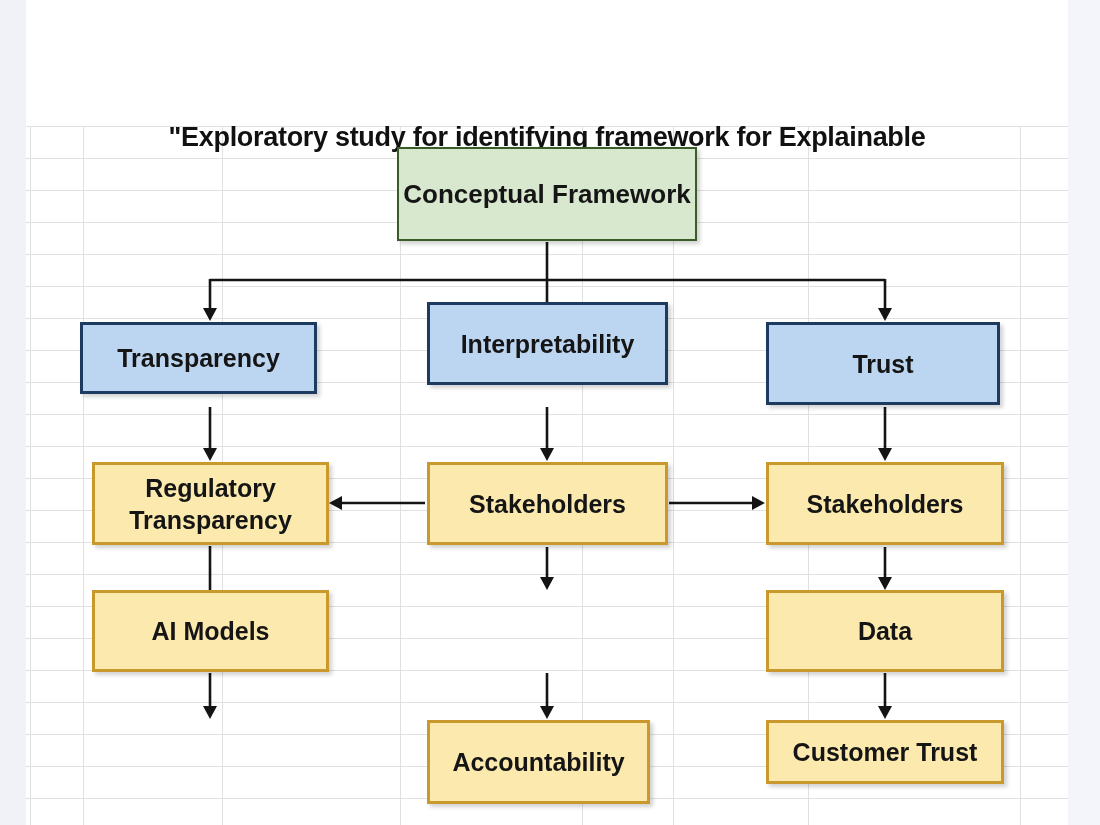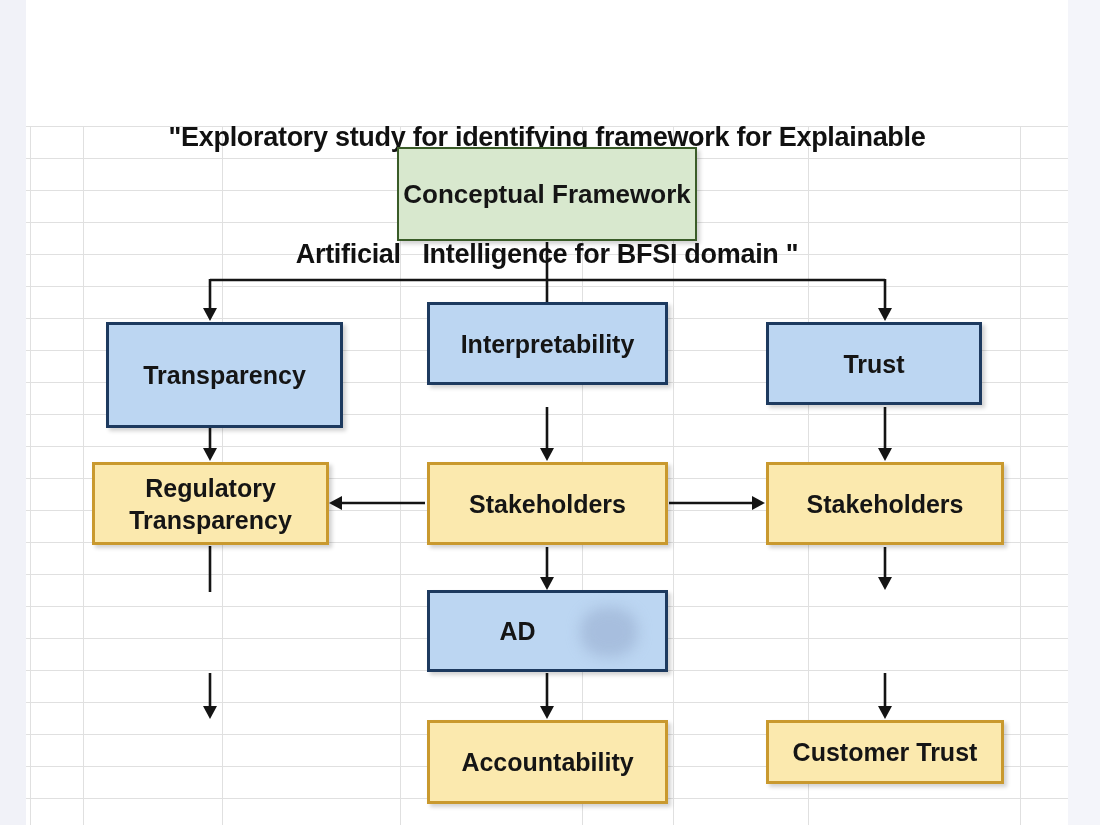--- a/index.html
+++ b/index.html
@@ -47,21 +47,20 @@
     <div class="vline" style="left:196px"></div>
     <div class="vline" style="left:374px"></div>
     <div class="vline" style="left:556px"></div>
     <div class="vline" style="left:647px"></div>
     <div class="vline" style="left:782px"></div>
     <div class="vline" style="left:994px"></div>
   </div>
 
   <div class="title">
     <div>"Exploratory study for identifying framework for Explainable</div>
-    <div>Artificial   Intelligence for BFSI domain "</div>
   </div>
 
   <svg class="edges" width="1100" height="825" viewBox="0 0 1100 825">
     <defs>
       <marker id="ah" markerUnits="userSpaceOnUse" markerWidth="14" markerHeight="14" refX="1" refY="7" orient="auto">
         <path class="ahead" d="M0 0 L13 7 L0 14 Z"></path>
       </marker>
     </defs>
 
     <path class="edge" d="M210 280 H885"></path>
@@ -82,45 +81,47 @@
 
     <path class="edge" d="M210 673 V707" marker-end="url(#ah)"></path>
     <path class="edge" d="M547 673 V707" marker-end="url(#ah)"></path>
     <path class="edge" d="M885 673 V707" marker-end="url(#ah)"></path>
   </svg>
 
   <div class="node green" style="left:397px;top:147px;width:300px;height:94px">
     <span class="lbl">Conceptual Framework</span>
   </div>
 
-  <div class="node blue" style="left:106px;top:322px;width:237px;height:106px">
+  <div class="node blue" style="left:80px;top:322px;width:237px;height:72px">
     <span class="lbl">Transparency</span>
   </div>
   <div class="node blue" style="left:427px;top:302px;width:241px;height:83px">
     <span class="lbl">Interpretability</span>
   </div>
-  <div class="node blue" style="left:766px;top:322px;width:216px;height:83px">
+  <div class="node blue" style="left:766px;top:322px;width:234px;height:83px">
     <span class="lbl">Trust</span>
   </div>
 
   <div class="node yellow" style="left:92px;top:462px;width:237px;height:83px">
     <span class="lbl">Regulatory Transparency</span>
   </div>
   <div class="node yellow" style="left:427px;top:462px;width:241px;height:83px">
     <span class="lbl">Stakeholders</span>
   </div>
   <div class="node yellow" style="left:766px;top:462px;width:238px;height:83px">
     <span class="lbl">Stakeholders</span>
   </div>
 
-  <div class="node blue" style="left:427px;top:590px;width:241px;height:82px;padding-right:60px">
-    <span class="lbl">AD</span>
-    <div class="smudge"></div>
+  <div class="node yellow" style="left:92px;top:590px;width:237px;height:82px">
+    <span class="lbl">AI Models</span>
+  </div>
+  <div class="node yellow" style="left:766px;top:590px;width:238px;height:82px">
+    <span class="lbl">Data</span>
   </div>
 
-  <div class="node yellow" style="left:427px;top:720px;width:241px;height:84px">
+  <div class="node yellow" style="left:427px;top:720px;width:223px;height:84px">
     <span class="lbl">Accountability</span>
   </div>
   <div class="node yellow" style="left:766px;top:720px;width:238px;height:64px">
     <span class="lbl">Customer Trust</span>
   </div>
 
 </div>
 
 </body></html>

